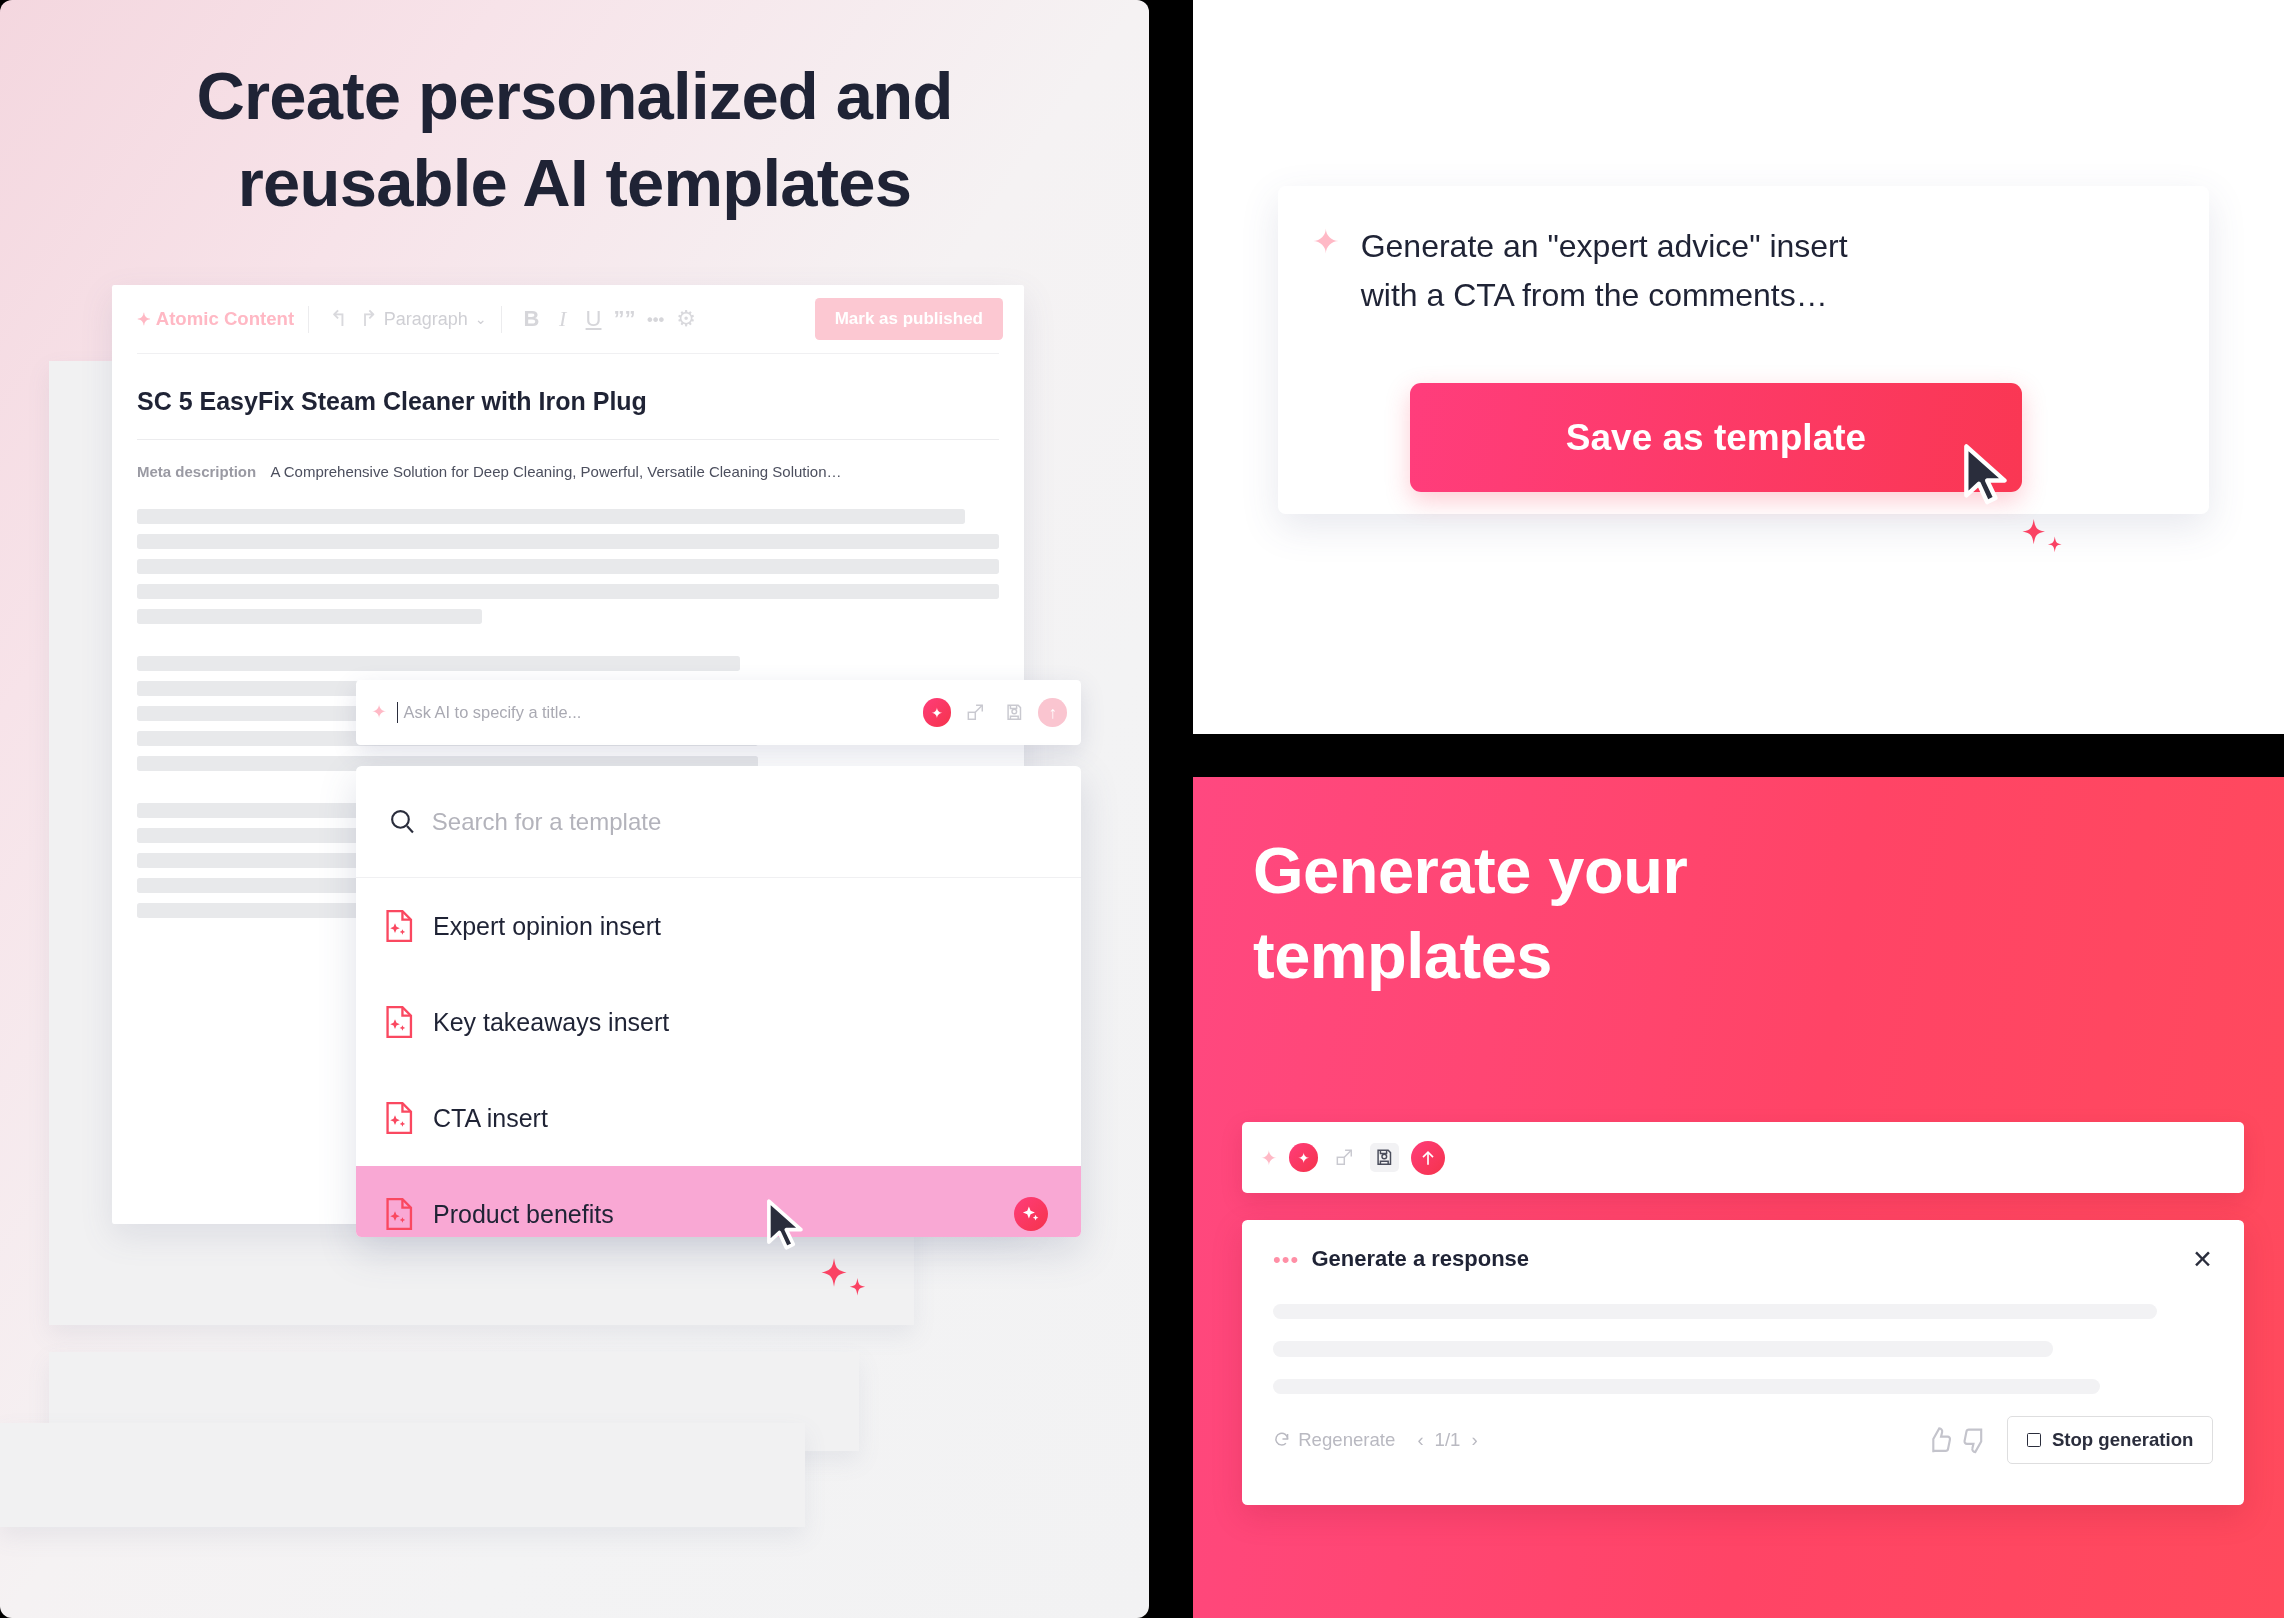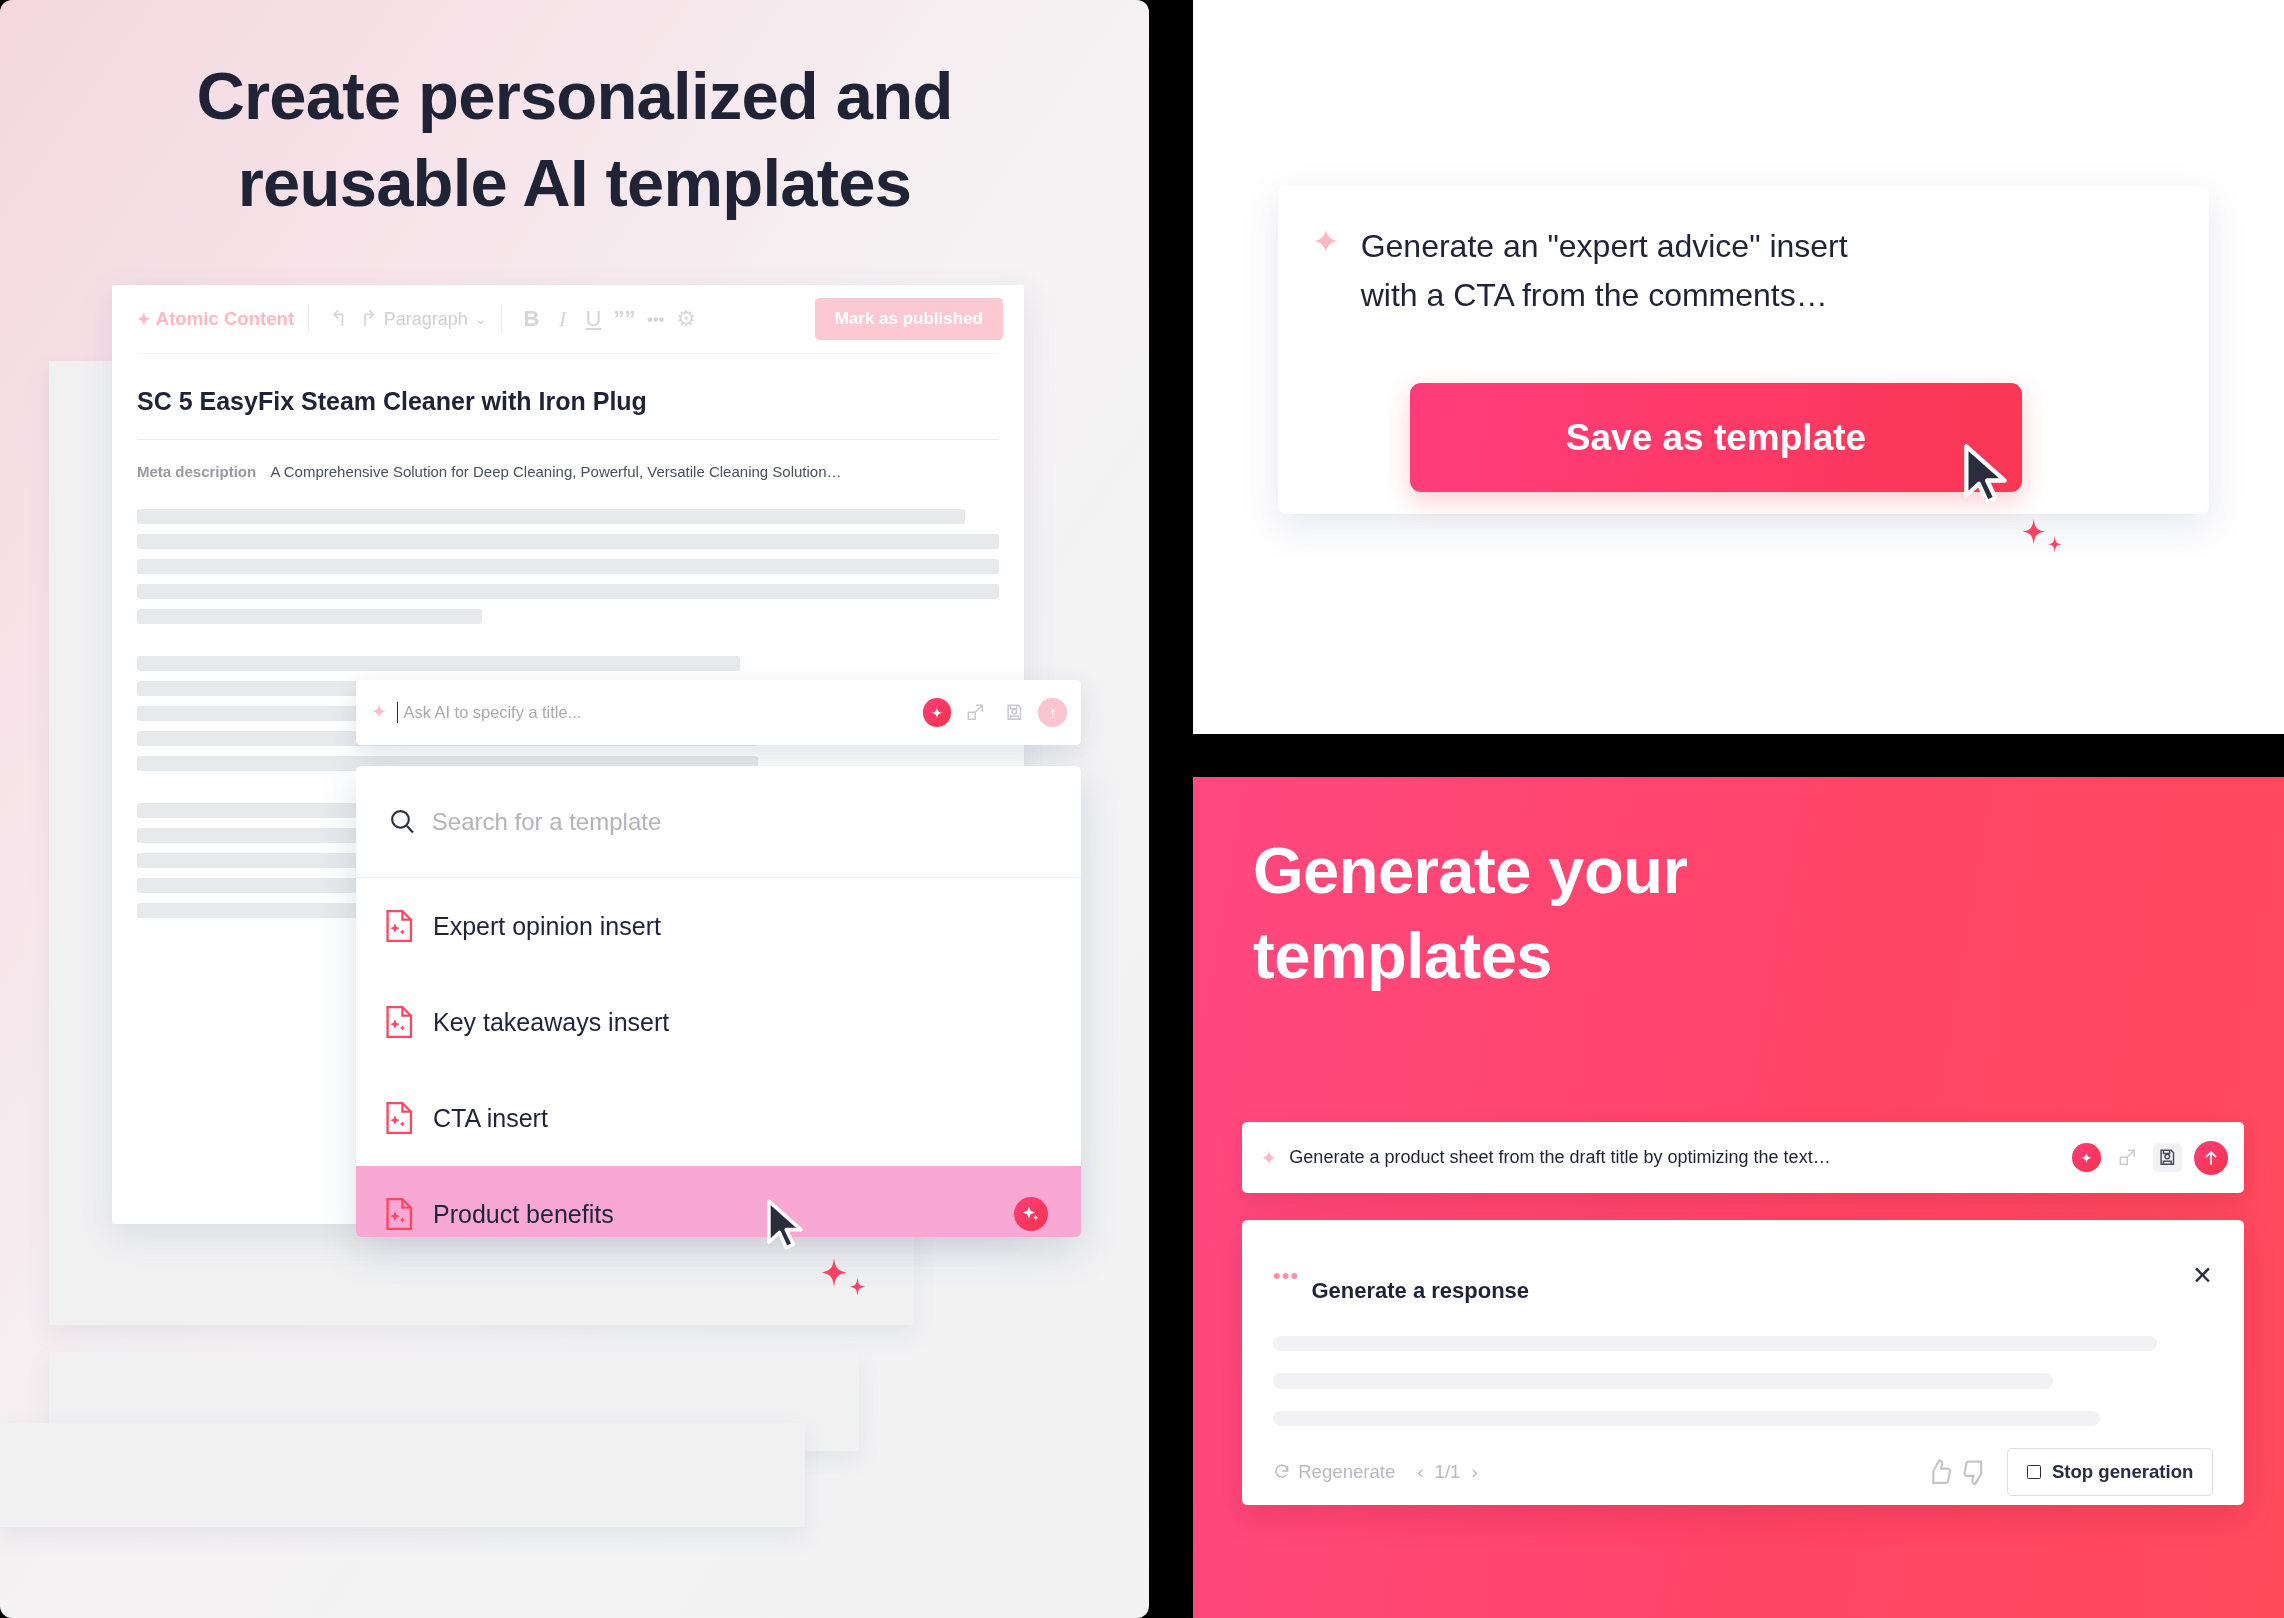--- a/index.html
+++ b/index.html
@@ -180,21 +180,21 @@
   .rb-send svg { width: 20px; height: 20px; }
 
   .gen-card {
     position: absolute; left: 49px; top: 991px; width: 1002px; height: 285px;
     background: #ffffff; border-radius: 5.5px;
     box-shadow: 0 11px 31px rgba(150,20,50,0.18);
     padding: 26px 31px 22px 31px;
   }
   .gen-head { display: flex; align-items: center; gap: 12px; }
   .gen-dots { color: #ff8fa6; font-size: 22px; line-height: 0.5; letter-spacing: 1.1px; }
-  .gen-title { font-size: 22px; font-weight: 700; color: #1f2335; margin-top: 32px; }
+  .gen-title { font-size: 22px; font-weight: 700; color: #1f2335; }
   .gen-close { margin-left: auto; color: #2a2d3c; font-size: 25px; line-height: 1; cursor: pointer; }
   .gen-lines { margin-top: 32px; }
   .gen-ph { background: #f2f2f4; border-radius: 7.7px; height: 15.3px; margin-bottom: 22px; }
   .gen-foot { display: flex; align-items: center; margin-top: 8.8px; }
   .regen { display: flex; align-items: center; gap: 7.7px; color: #b9b9c1; font-size: 18.6px; }
   .regen svg { width: 17.5px; height: 17.5px; }
   .pager { display: flex; align-items: center; gap: 11px; color: #b9b9c1; font-size: 18.6px; margin-left: 22px; }
   .foot-spacer { flex: 1; }
   .thumb { color: #c4c4cc; width: 28.5px; height: 28.5px; margin-right: 7.7px; }
   .stop-btn {
@@ -383,21 +383,20 @@
   </svg>
 
   <div class="br-panel">
     <div class="br-title">
       <div>Generate your</div>
       <div>templates</div>
     </div>
 
     <div class="br-prompt" style="top:345px">
       <span class="ai-spark">✦</span>
-      <span class="br-prompt-txt">Generate a product sheet from the draft title by optimizing the text…</span>
       <span class="rb rb-grad">✦</span>
       <span class="rb rb-out">
         <svg viewBox="0 0 24 24" fill="none" stroke="currentColor" stroke-width="1.9">
           <rect x="3" y="12" width="9" height="9"></rect>
             <polyline points="13,3 21,3 21,11"></polyline>
             <line x1="21" y1="3" x2="12" y2="12"></line>
         </svg>
       </span>
       <span class="rb rb-box" style="color:#4a4d5c">
         <svg viewBox="0 0 24 24" fill="none" stroke="currentColor" stroke-width="1.9" style="width:18.6px;height:18.6px">

